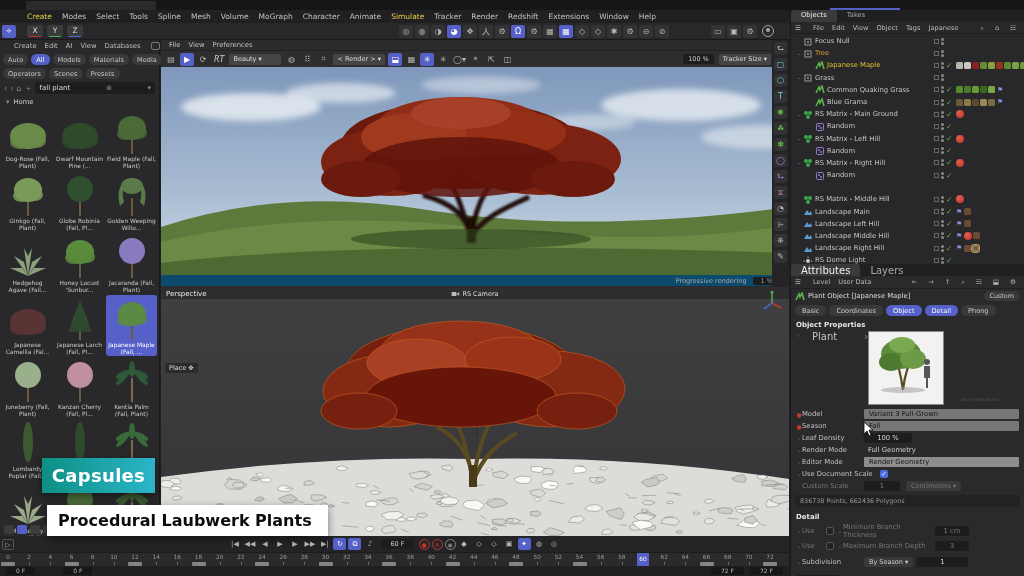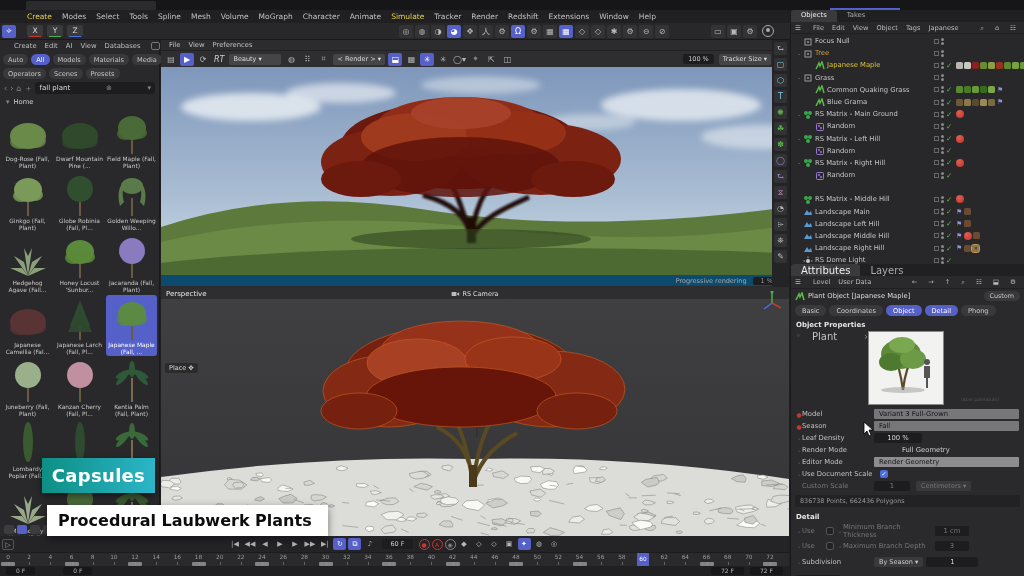--- a/index.html
+++ b/index.html
@@ -108,26 +108,26 @@
   .ap-title { height:14px; display:flex; align-items:center; padding:0 4px; }
   .ap-title .t { font-size:6.8px; color:#ddd; margin-left:3px; }
   .ap-title .custom { margin-left:auto; background:#39393c; font-size:6.4px; padding:1px 6px; border-radius:6px; color:#ccc; }
   .ap-tabs2 { display:flex; gap:3px; padding:2px 4px; }
   .ap-tabs2 span { background:#39393c; font-size:6.6px; padding:1.5px 7px; border-radius:6px; color:#ccc; }
   .ap-tabs2 span.active { background:#5560c8; color:#fff; }
   .ap-section { font-size:7px; font-weight:bold; color:#e5e5e5; padding:3px 5px 1px; }
   .arow { display:flex; align-items:center; min-height:12px; padding:1px 5px; font-size:6.8px; }
   .arow .dot { width:6px; text-align:center; color:#888; font-size:6px; }
   .arow .dot.red { color:#c03a30; }
-  .arow .albl { width:72px; color:#c2c2c2; white-space:nowrap; }
+  .arow .albl { width:62px; color:#c2c2c2; white-space:nowrap; }
   .arow .albl.dim, .arow .dim { color:#777; }
   .fld-gray { background:#77777a; color:#141414; padding:1px 5px; border-radius:1px; flex:1; }
   .fld-hover { background:#8d8d90; color:#141414; padding:1px 5px; border-radius:1px; flex:1; }
   .fld-dark { background:#1d1d1f; color:#d8d8d8; padding:1px 4px; border-radius:2px; text-align:center; }
-  .fld-flat { color:#d0d0d0; padding:1px 4px; flex:1;margin-left:24px; }
+  .fld-flat { color:#d0d0d0; padding:1px 4px; flex:1; }
   .cbx { width:8px; height:8px; border-radius:2px; background:#4a6ee0; color:#fff; font-size:6.5px; text-align:center; line-height:8px; margin-right:3px; }
   .cbx.off { background:#222; border:1px solid #555; color:transparent; }
   .stats-bar { margin:3px 4px; background:#222224; color:#999; font-size:6.4px; padding:2px 5px; border-radius:2px; }
   .thumb-wrap { display:flex; padding:1px 5px 3px; }
   .thumb-lbl { width:62px; font-size:10px; color:#c2c2c2; padding-left:6px; }
   .plant-thumb { width:76px; height:74px; background:#f2f2f0; border:1px solid #888; position:relative; }
   .plant-thumb .cap { position:absolute; bottom:2px; width:100%; text-align:center; font-size:4.5px; color:#555; }
   .ddchip { background:#39393c; color:#ccc; font-size:6.5px; padding:1px 5px; border-radius:2px; margin-right:3px; }
 
   

